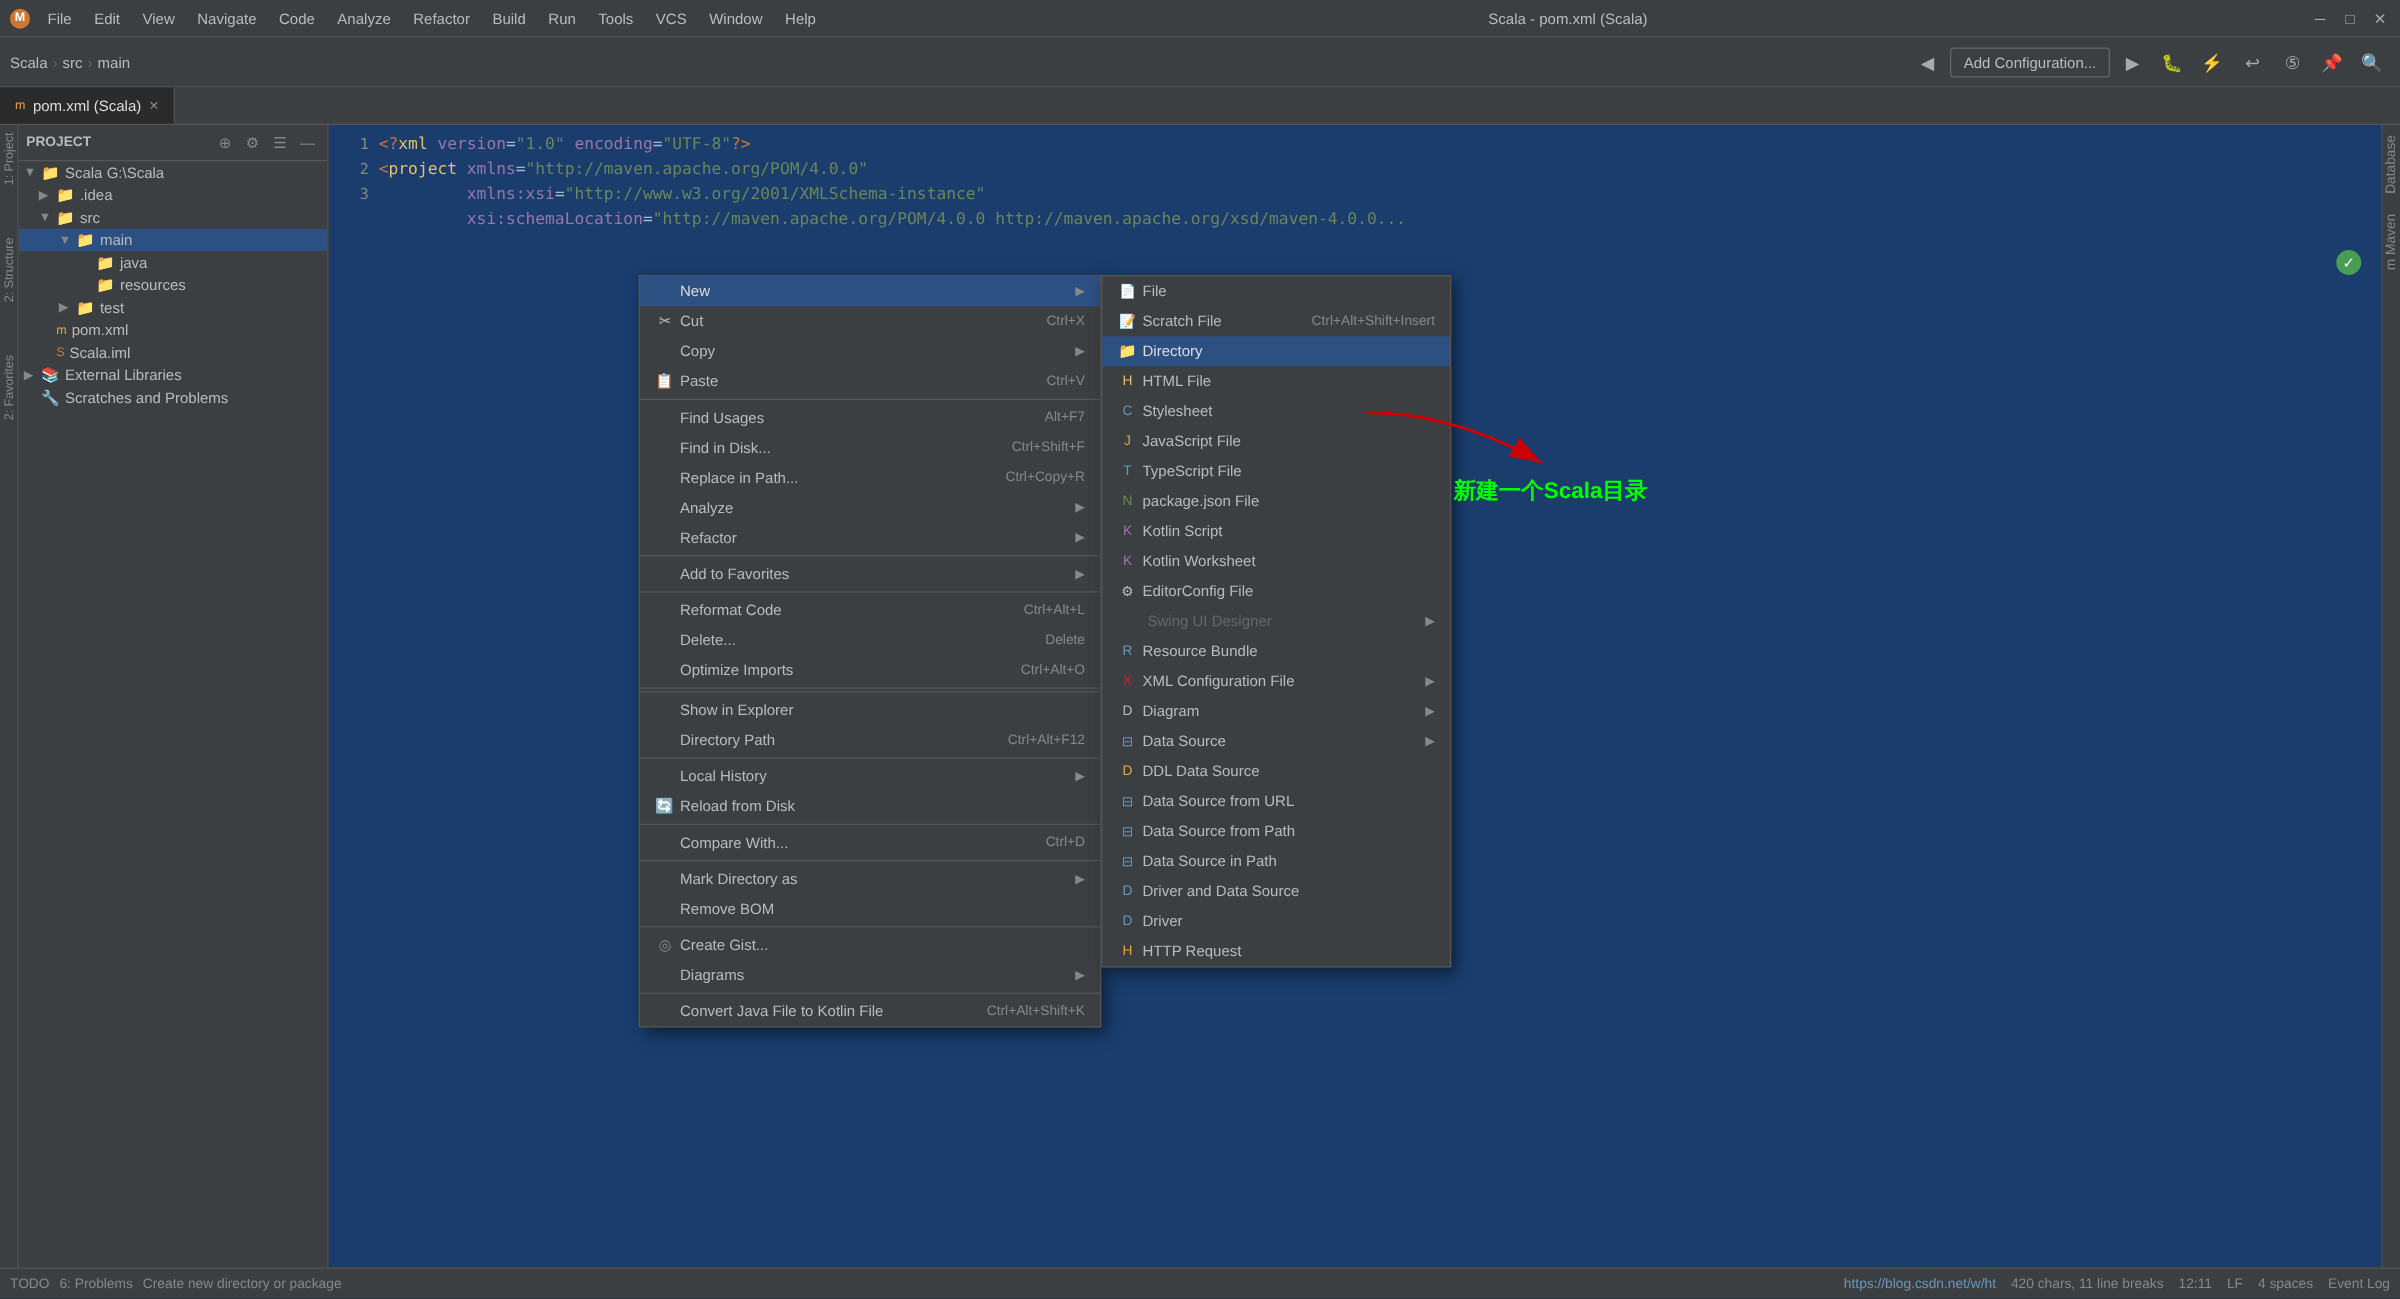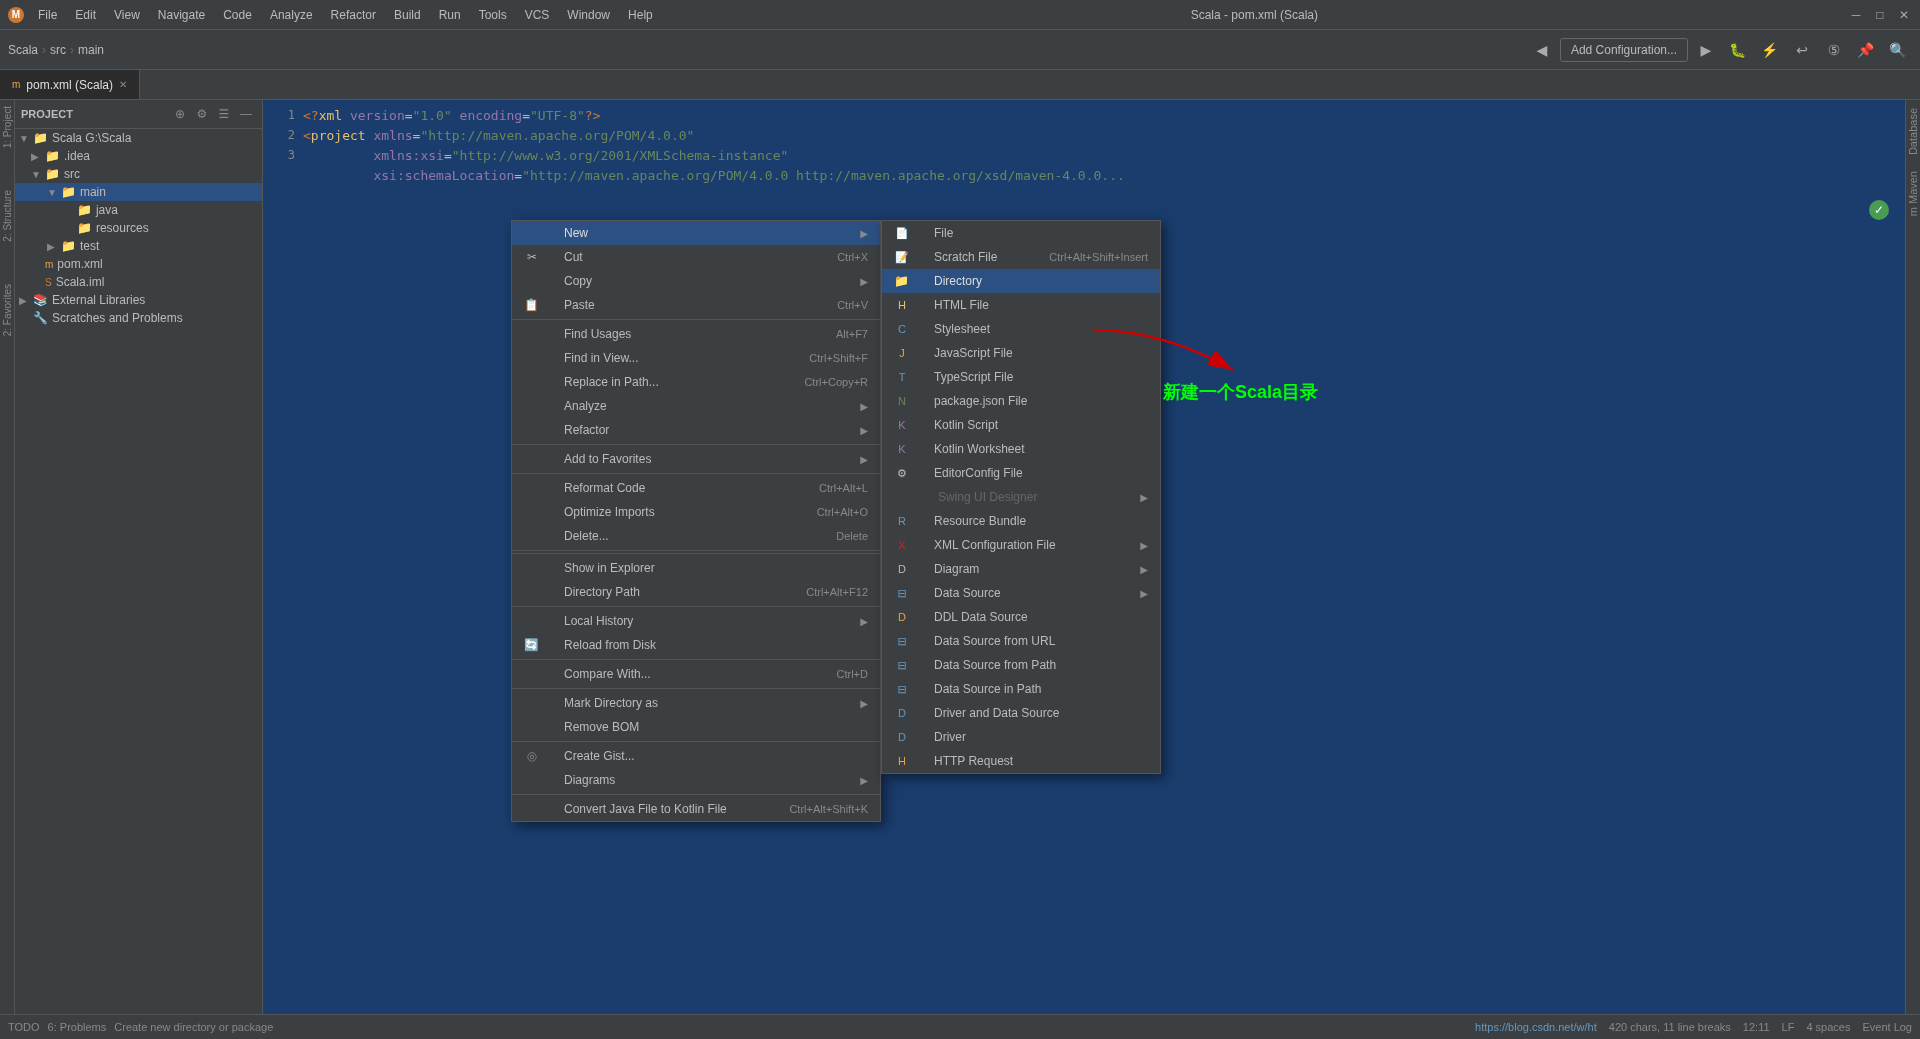--- a/index.html
+++ b/index.html
@@ -260,21 +260,21 @@
       cursor: pointer;
       font-size: 12px;
       color: #bbb;
       justify-content: space-between;
       gap: 8px;
     }
     .ctx-item.active { background: #2d5082; color: #ddd; }
     .ctx-item-left {
       display: flex;
       align-items: center;
-      gap: 24px;
+      gap: 4px;
     }
     .ctx-item-icon {
       width: 16px;
       height: 16px;
       display: flex;
       align-items: center;
       justify-content: center;
       flex-shrink: 0;
     }
     .ctx-item-shortcut {
@@ -593,21 +593,21 @@
       <div class="ctx-item">
         <div class="ctx-item-left">
           <span class="ctx-item-icon"></span>
           <span class="ctx-item-label">Find Usages</span>
         </div>
         <span class="ctx-item-shortcut">Alt+F7</span>
       </div>
       <div class="ctx-item">
         <div class="ctx-item-left">
           <span class="ctx-item-icon"></span>
-          <span class="ctx-item-label">Find in View...</span>
+          <span class="ctx-item-label">Find in Disk...</span>
         </div>
         <span class="ctx-item-shortcut">Ctrl+Shift+F</span>
       </div>
       <div class="ctx-item">
         <div class="ctx-item-left">
           <span class="ctx-item-icon"></span>
           <span class="ctx-item-label">Replace in Path...</span>
         </div>
         <span class="ctx-item-shortcut">Ctrl+Copy+R</span>
       </div>
@@ -637,30 +637,30 @@
       <div class="ctx-item">
         <div class="ctx-item-left">
           <span class="ctx-item-icon"></span>
           <span class="ctx-item-label">Reformat Code</span>
         </div>
         <span class="ctx-item-shortcut">Ctrl+Alt+L</span>
       </div>
       <div class="ctx-item">
         <div class="ctx-item-left">
           <span class="ctx-item-icon"></span>
+          <span class="ctx-item-label">Delete...</span>
+        </div>
+        <span class="ctx-item-shortcut">Delete</span>
+      </div>
+      <div class="ctx-item">
+        <div class="ctx-item-left">
+          <span class="ctx-item-icon"></span>
           <span class="ctx-item-label">Optimize Imports</span>
         </div>
         <span class="ctx-item-shortcut">Ctrl+Alt+O</span>
-      </div>
-      <div class="ctx-item">
-        <div class="ctx-item-left">
-          <span class="ctx-item-icon"></span>
-          <span class="ctx-item-label">Delete...</span>
-        </div>
-        <span class="ctx-item-shortcut">Delete</span>
       </div>
       <div class="ctx-separator"></div>
       <div class="ctx-separator"></div>
       <div class="ctx-item">
         <div class="ctx-item-left">
           <span class="ctx-item-icon"></span>
           <span class="ctx-item-label">Show in Explorer</span>
         </div>
       </div>
       <div class="ctx-item">

